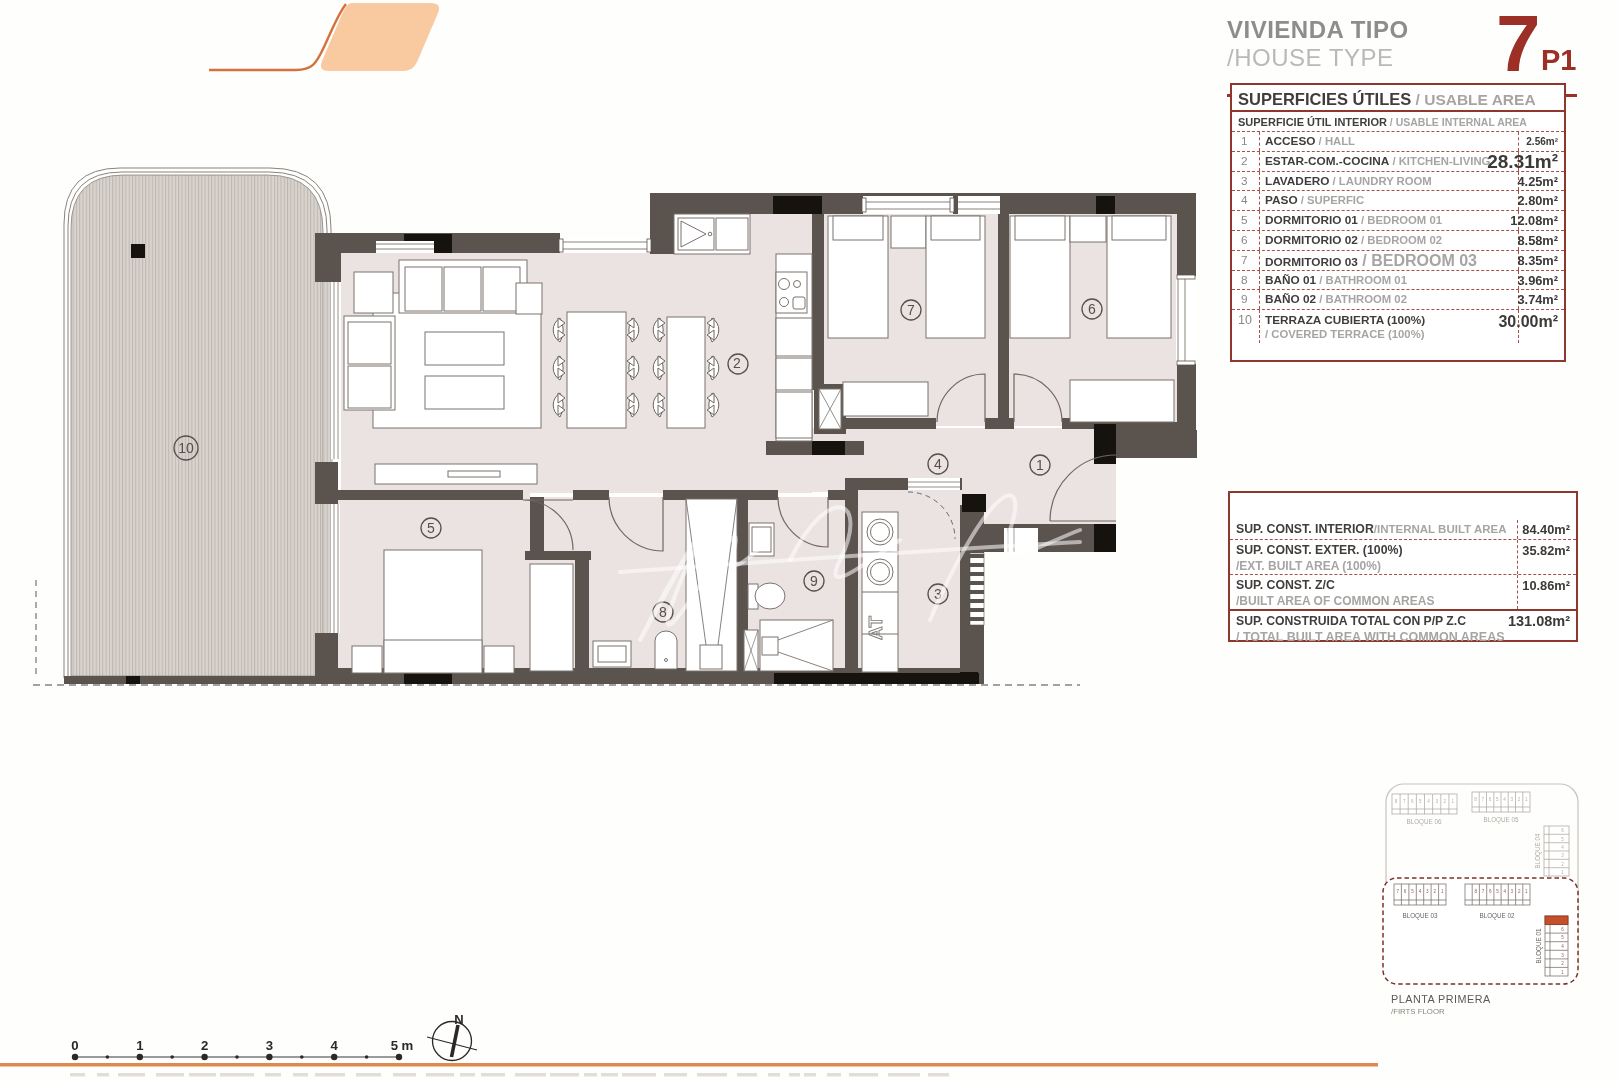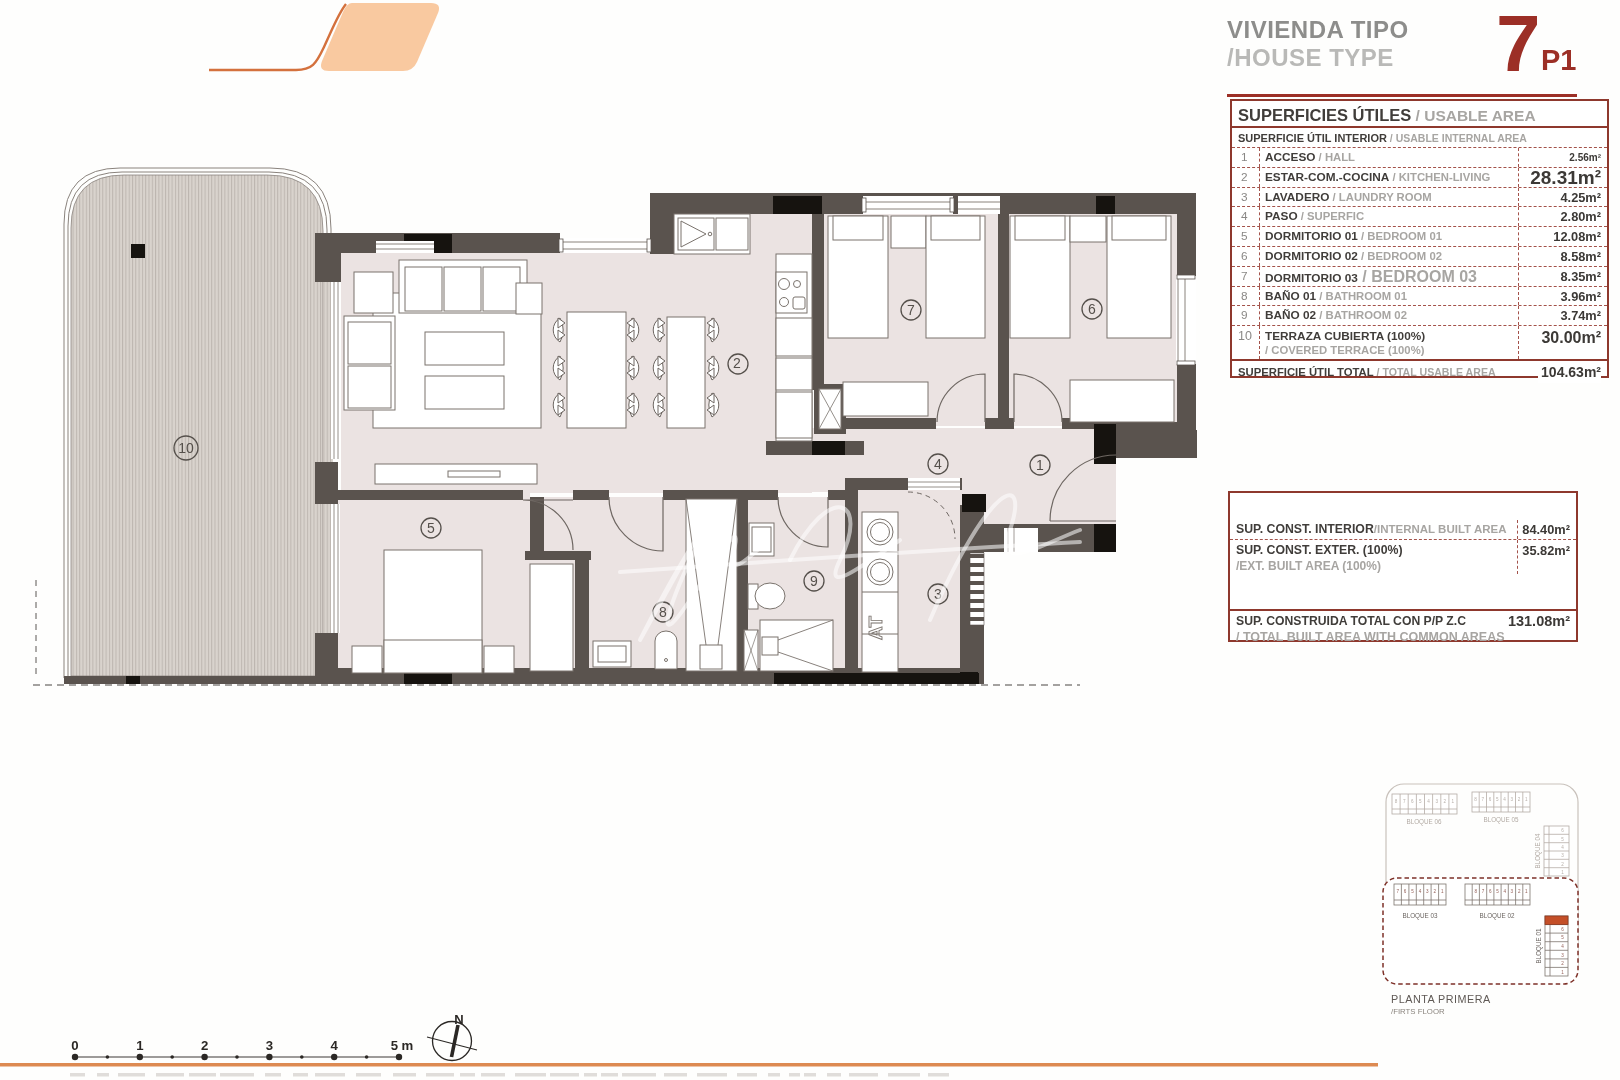--- a/index.html
+++ b/index.html
@@ -1,19 +1,19 @@
 <!DOCTYPE html>
 <html><head><meta charset="utf-8">
 <style>
 html,body{margin:0;padding:0}
 body{width:1620px;height:1080px;background:#fefefd;font-family:"Liberation Sans",sans-serif;position:relative;overflow:hidden}
 #plansvg{position:absolute;left:0;top:0}
 .abs{position:absolute}
 .hdr1{color:#8d8d8b;font-weight:bold;font-size:24px;letter-spacing:.5px}
-.hdr2{color:#b9b9b7;font-weight:bold;font-size:24px;letter-spacing:.5px}
+.hdr2{color:#b9b9b7;font-weight:normal;font-size:24px;letter-spacing:.5px}
 .big7{color:#9c2f26;font-weight:bold;font-size:80px;line-height:1}
 .p1{color:#9c2f26;font-weight:bold;font-size:29px}
 .tbl{position:absolute;border:2px solid #8e382d;background:#fff;box-sizing:border-box}
 .trow{position:absolute;left:0;right:0;box-sizing:border-box}
 .dk{color:#403d3a;font-weight:bold}
 .gy{color:#a7a5a2;font-weight:bold}
 .num{color:#8a8886}
 .val{color:#3c3936;font-weight:bold}
 </style></head>
 <body>
@@ -492,21 +492,21 @@
     <rect x="849" y="1073" width="29" height="3.5" fill="#e0ddda"></rect>
     <rect x="888" y="1073" width="32" height="3.5" fill="#e0ddda"></rect>
     <rect x="928" y="1073" width="21" height="3.5" fill="#e0ddda"></rect>
 
 </svg>
 <div class="abs hdr1" style="left:1227px;top:16px">VIVIENDA TIPO</div>
 <div class="abs hdr2" style="left:1227px;top:44px">/HOUSE TYPE</div>
 <div class="abs big7" style="left:1496px;top:4px">7</div>
 <div class="abs p1" style="left:1541px;top:44px">P1</div>
 <div class="abs" style="left:1227px;top:94px;width:350px;height:2.5px;background:#9c2f26"></div>
-<div class="tbl" style="left:1230px;top:99px;width:379px;height:279px">
+<div class="tbl" style="left:1230px;top:83px;width:336px;height:279px">
 <div class="trow" style="top:0;height:27px;border-bottom:2px solid #8e382d;padding:5px 0 0 6px;white-space:nowrap"><span class="dk" style="font-size:16.5px">SUPERFICIES ÚTILES</span><span class="gy" style="font-size:15.5px"> / USABLE AREA</span></div>
 <div class="trow" style="top:27px;height:19px;padding:0 0 0 6px;white-space:nowrap"><span class="dk" style="font-size:11px">SUPERFICIE ÚTIL INTERIOR</span><span class="gy" style="font-size:10.5px"> / USABLE INTERNAL AREA</span></div>
 <div class="trow" style="top:46.0px;height:19.8px;border-top:1.5px dashed #a3524a;font-size:11.8px;line-height:19.8px">
       <span class="num" style="position:absolute;left:9px">1</span>
       <span style="position:absolute;left:27px;top:0;bottom:0;border-left:1.5px dashed #a3524a"></span>
       <span class="dk" style="position:absolute;left:33px;white-space:nowrap;font-size:11.8px">ACCESO<span class="gy" style="font-size:11.3px"> / HALL</span></span>
       <span style="position:absolute;left:286px;top:0;bottom:0;border-left:1.5px dashed #a3524a"></span>
       <span class="val" style="position:absolute;right:6px;font-size:10px">2.56m²</span>
     </div>
 <div class="trow" style="top:65.8px;height:19.8px;border-top:1.5px dashed #a3524a;font-size:11.8px;line-height:19.8px">
@@ -565,36 +565,38 @@
       <span style="position:absolute;left:286px;top:0;bottom:0;border-left:1.5px dashed #a3524a"></span>
       <span class="val" style="position:absolute;right:6px;font-size:12.8px">3.74m²</span>
     </div>
 <div class="trow" style="top:224.2px;height:34px;border-top:1.5px dashed #a3524a;font-size:12.5px">
       <span class="num" style="position:absolute;left:6px;top:3px">10</span>
       <span style="position:absolute;left:27px;top:0;bottom:0;border-left:1.5px dashed #a3524a"></span>
       <span class="dk" style="position:absolute;left:33px;top:3px;white-space:nowrap;font-size:11.8px">TERRAZA CUBIERTA (100%)</span>
       <span class="gy" style="position:absolute;left:33px;top:18px;font-size:11.3px;white-space:nowrap">/ COVERED TERRACE (100%)</span>
       <span style="position:absolute;left:286px;top:0;bottom:0;border-left:1.5px dashed #a3524a"></span>
       <span class="val" style="position:absolute;right:6px;top:3px;font-size:16px">30.00m²</span>
-    </div>
-<div class="trow" style="top:258.2px;height:23px;border-top:2px solid #8e382d;line-height:22px;white-space:nowrap">
-      <span class="dk" style="position:absolute;left:6px;font-size:11.3px;white-space:nowrap">SUPERFICIE ÚTIL TOTAL<span class="gy" style="font-size:10.6px"> / TOTAL USABLE AREA</span></span>
-      <span class="val" style="position:absolute;right:6px;font-size:14px;background:#fff;padding-left:3px">104.63m²</span>
     </div>
 </div>
 <div class="tbl" style="left:1228px;top:491px;width:350px;height:151px">
 <div class="trow" style="top:27px;height:19px;font-size:12.3px;line-height:19px">
       <span class="dk" style="position:absolute;left:6px;white-space:nowrap">SUP. CONST. INTERIOR<span class="gy" style="font-size:11.5px">/INTERNAL BUILT AREA</span></span>
       <span style="position:absolute;left:287px;top:0;bottom:0;border-left:1.5px dashed #a3524a"></span>
       <span class="val" style="position:absolute;right:6px;font-size:12.8px;background:#fff;padding-left:2px">84.40m²</span>
     </div>
 <div class="trow" style="top:46px;height:35px;border-top:1.5px dashed #a3524a;font-size:12.3px">
       <span class="dk" style="position:absolute;left:6px;top:3px;white-space:nowrap">SUP. CONST. EXTER. (100%)</span>
       <span class="gy" style="position:absolute;left:6px;top:19px;font-size:12px;white-space:nowrap">/EXT. BUILT AREA (100%)</span>
       <span style="position:absolute;left:287px;top:0;bottom:0;border-left:1.5px dashed #a3524a"></span>
       <span class="val" style="position:absolute;right:6px;top:3px;font-size:12.8px">35.82m²</span>
     </div>
+<div class="trow" style="top:81px;height:35px;border-top:1.5px dashed #a3524a;font-size:12.3px">
+      <span class="dk" style="position:absolute;left:6px;top:3px;white-space:nowrap">SUP. CONST. Z/C</span>
+      <span class="gy" style="position:absolute;left:6px;top:19px;font-size:12px;white-space:nowrap">/BUILT AREA OF COMMON AREAS</span>
+      <span style="position:absolute;left:287px;top:0;bottom:0;border-left:1.5px dashed #a3524a"></span>
+      <span class="val" style="position:absolute;right:6px;top:3px;font-size:12.8px">10.86m²</span>
+    </div>
 <div class="trow" style="top:116px;height:35px;border-top:2px solid #8e382d;font-size:12.2px">
       <span class="dk" style="position:absolute;left:6px;top:3px;white-space:nowrap;font-size:12.2px">SUP. CONSTRUIDA TOTAL CON P/P Z.C</span>
       <span class="gy" style="position:absolute;left:6px;top:19px;font-size:12.5px;white-space:nowrap">/ TOTAL BUILT AREA WITH COMMON AREAS</span>
       <span class="val" style="position:absolute;right:6px;top:2px;font-size:14.5px;background:#fff;padding-left:3px">131.08m²</span>
     </div>
 </div>
 
 </body></html>

